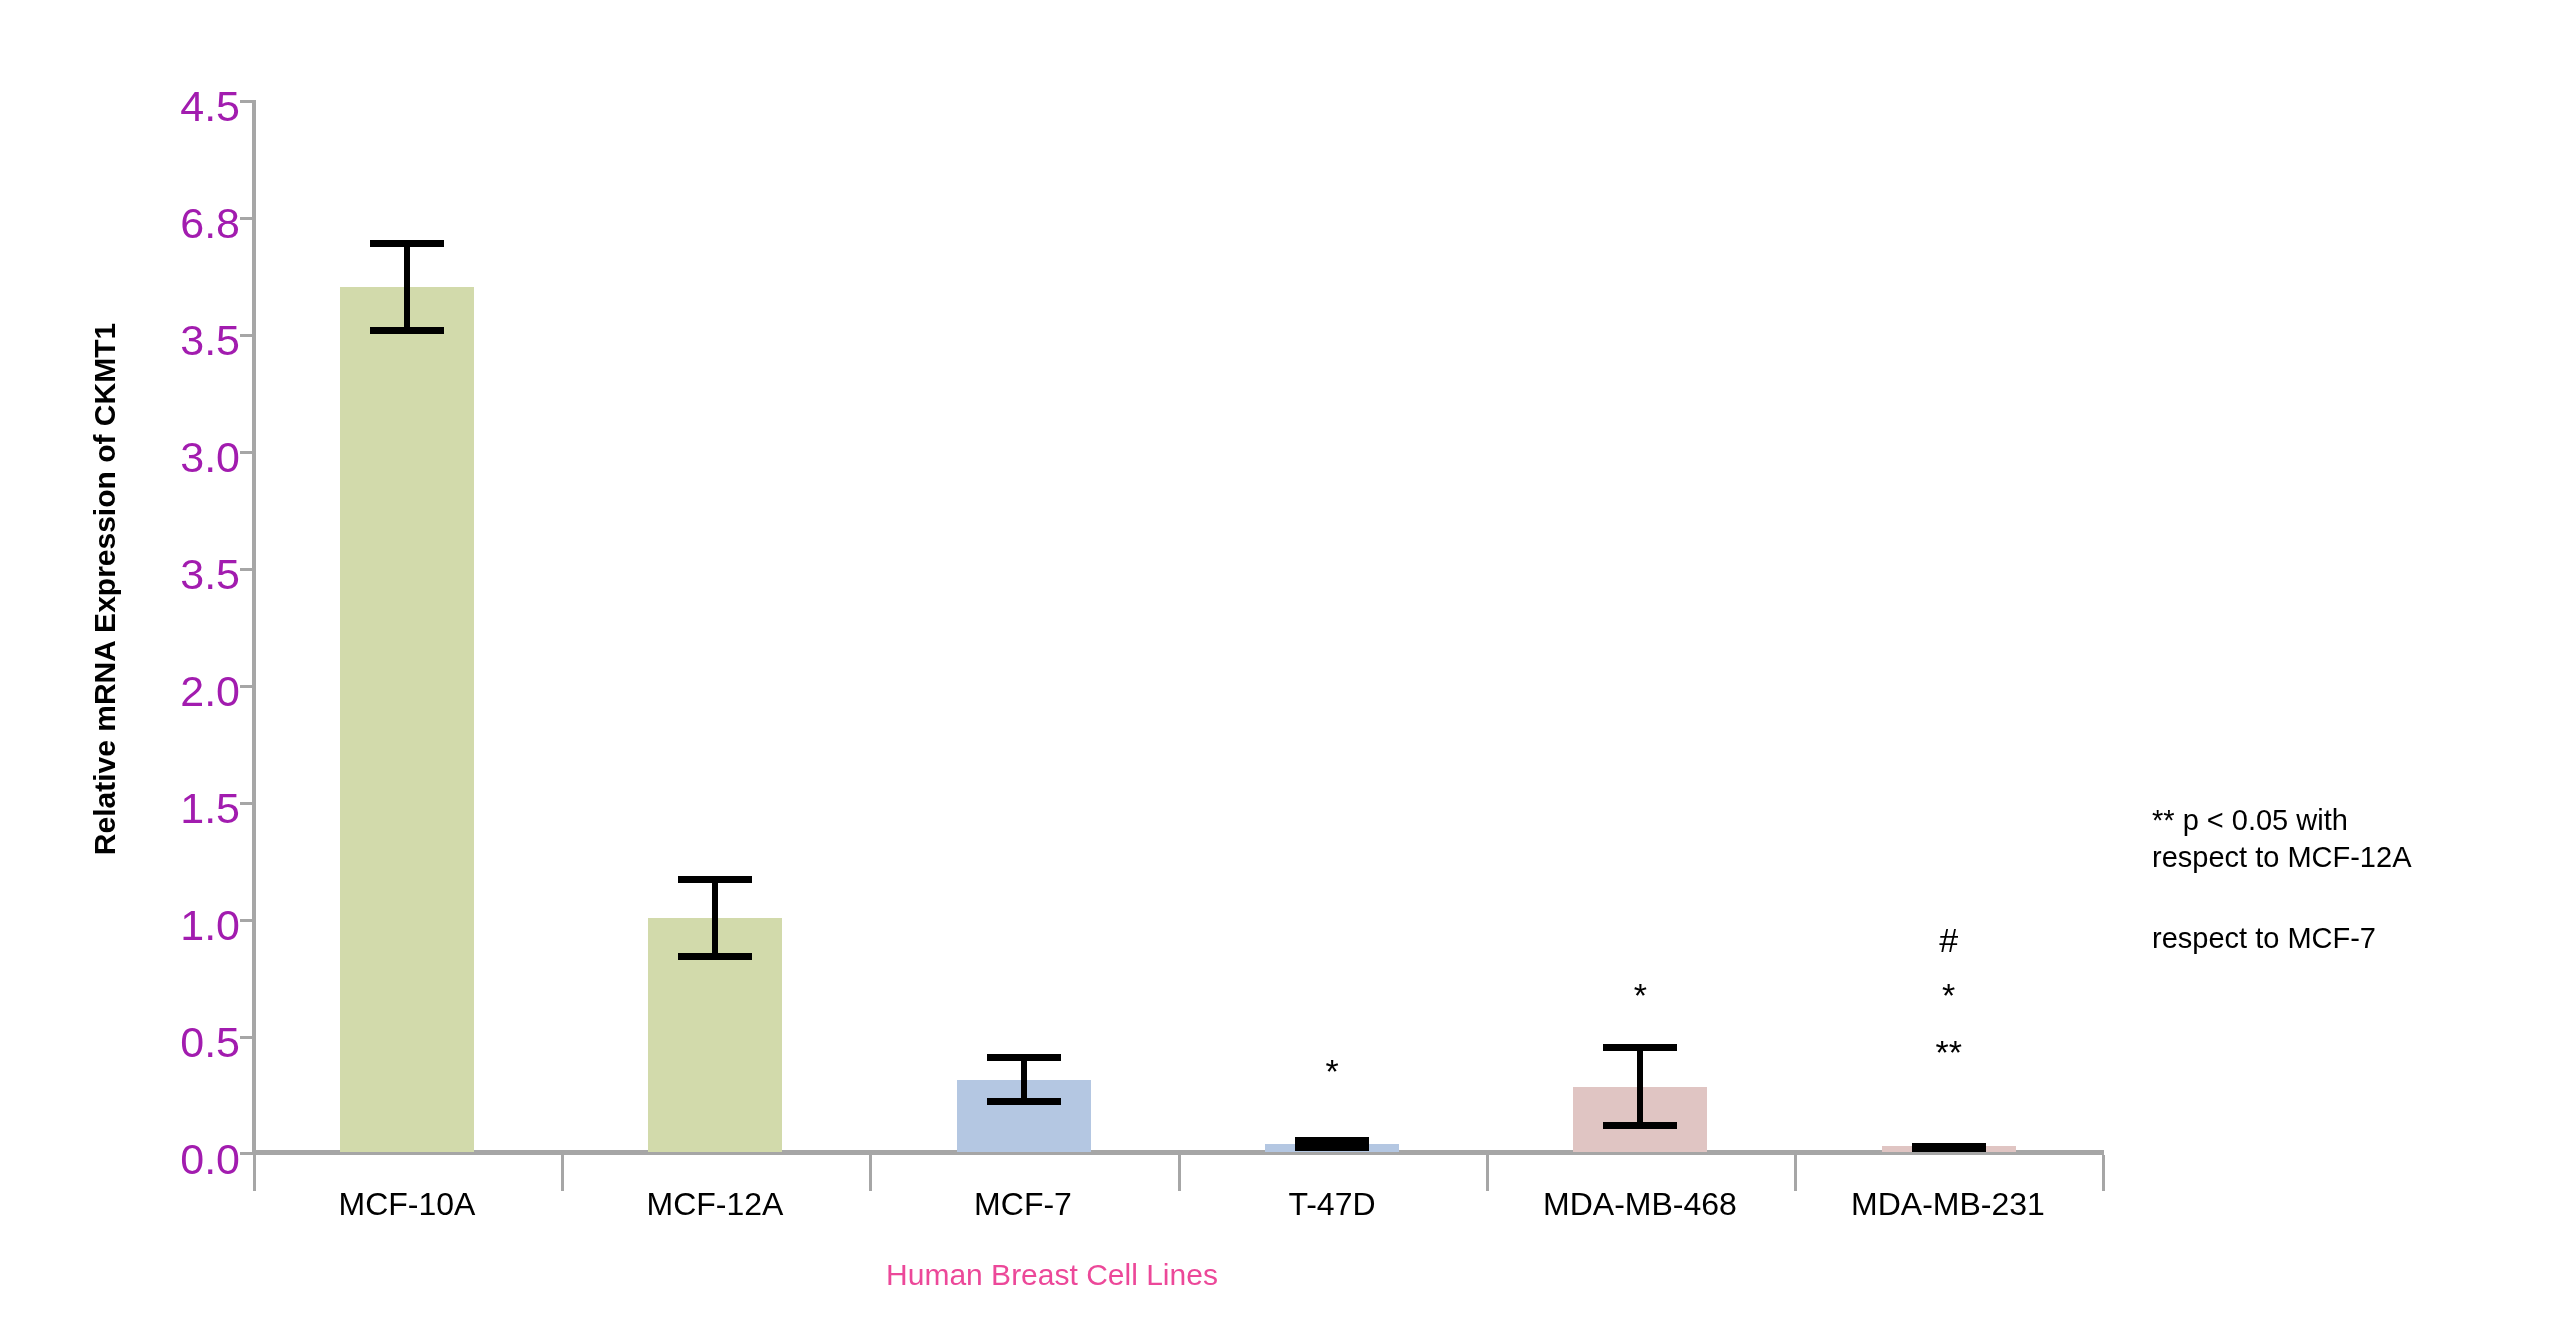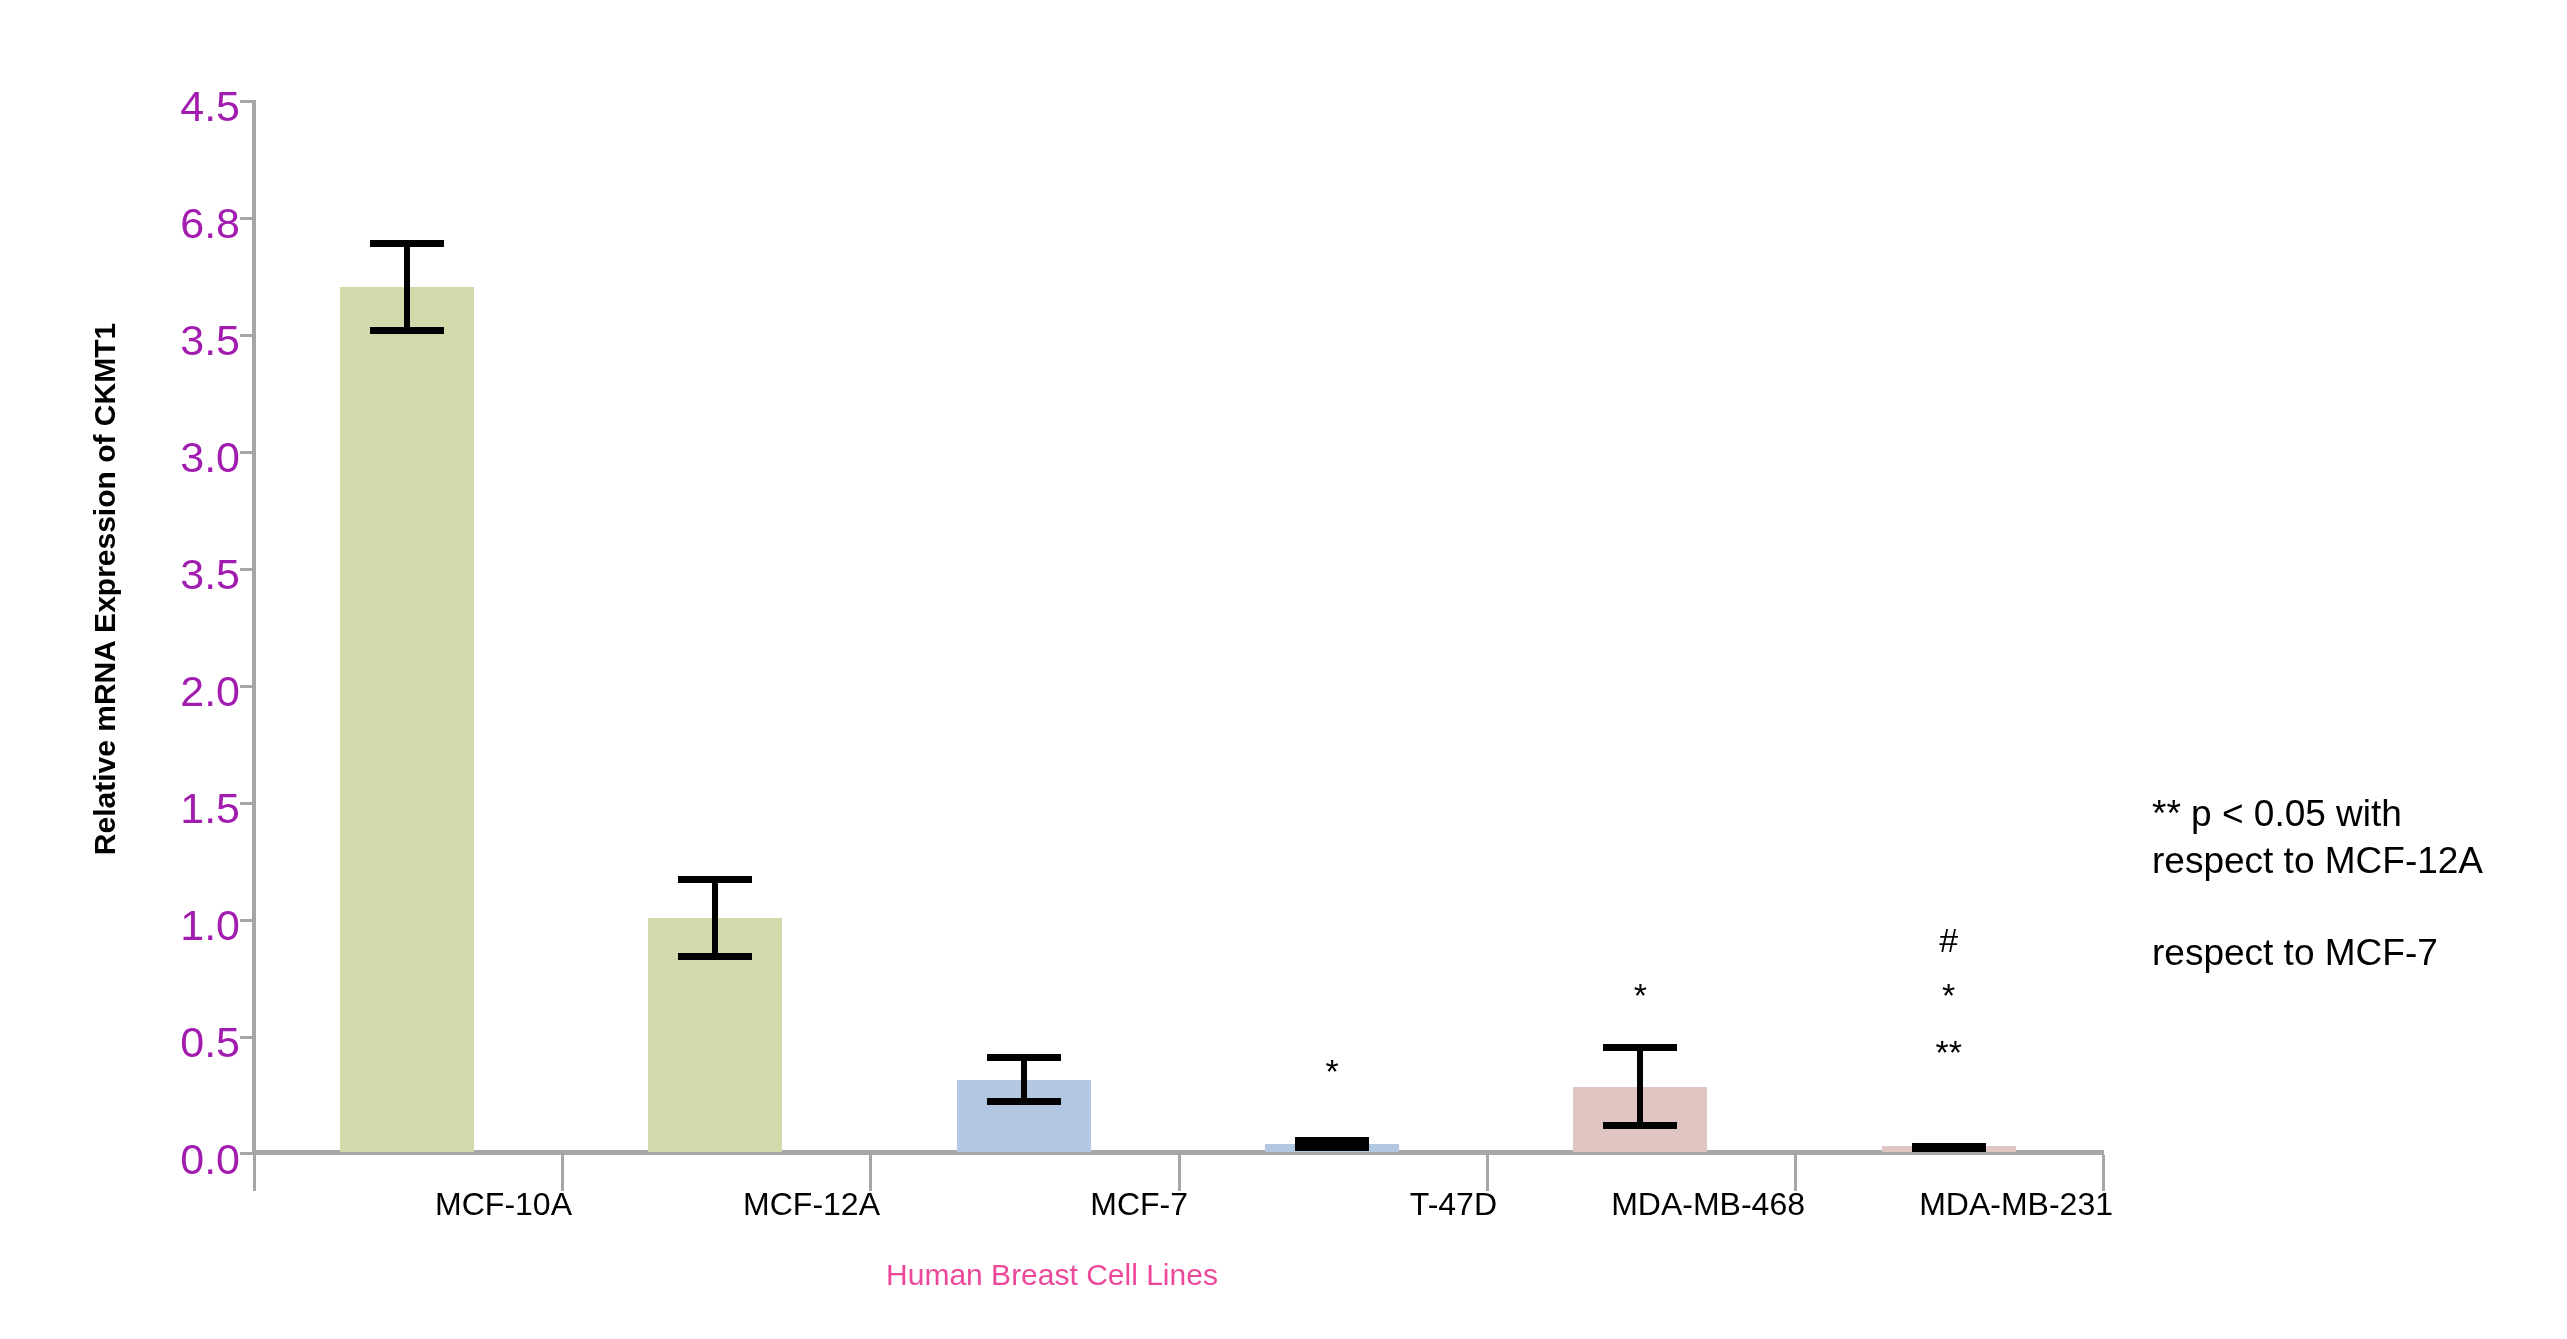--- a/index.html
+++ b/index.html
@@ -42,29 +42,29 @@
   .err .stem{position:absolute;left:50%;transform:translateX(-50%);width:6px;height:100%;background:#000;}
   .err .cap{position:absolute;left:0;width:74px;height:7px;background:#000;}
   .err .cap.top{top:0;}
   .err .cap.bot{bottom:0;}
 
   
   .sig{position:absolute;left:50%;transform:translateX(-50%);
        font-size:34px;color:#000;white-space:nowrap;line-height:1;font-weight:400;}
 
   
-  .xlab{position:absolute;top:1186px;width:330px;text-align:right;font-size:32px;color:#000;}
+  .xlab{position:absolute;top:1186px;width:330px;text-align:center;font-size:32px;color:#000;}
 
   
   #xtitle{position:absolute;top:1258px;left:0;width:2104px;text-align:center;
           font-size:30px;font-weight:normal;color:#ec4899;}
 
   
   #notes{position:absolute;left:2152px;top:790px;width:400px;}
-  .note{font-size:37px;color:#000;line-height:1.28;margin-bottom:44px;}
+  .note{font-size:29px;color:#000;line-height:1.28;margin-bottom:44px;margin-top:12px;}
   .note:last-child{margin-bottom:0;}
 </style>
 </head>
 <body>
 
 <div id="figure">
 
   <div id="ylabel">Relative mRNA Expression of CKMT1</div>
 
   <div class="ylab" style="left:130px;top:82px;">4.5</div>

